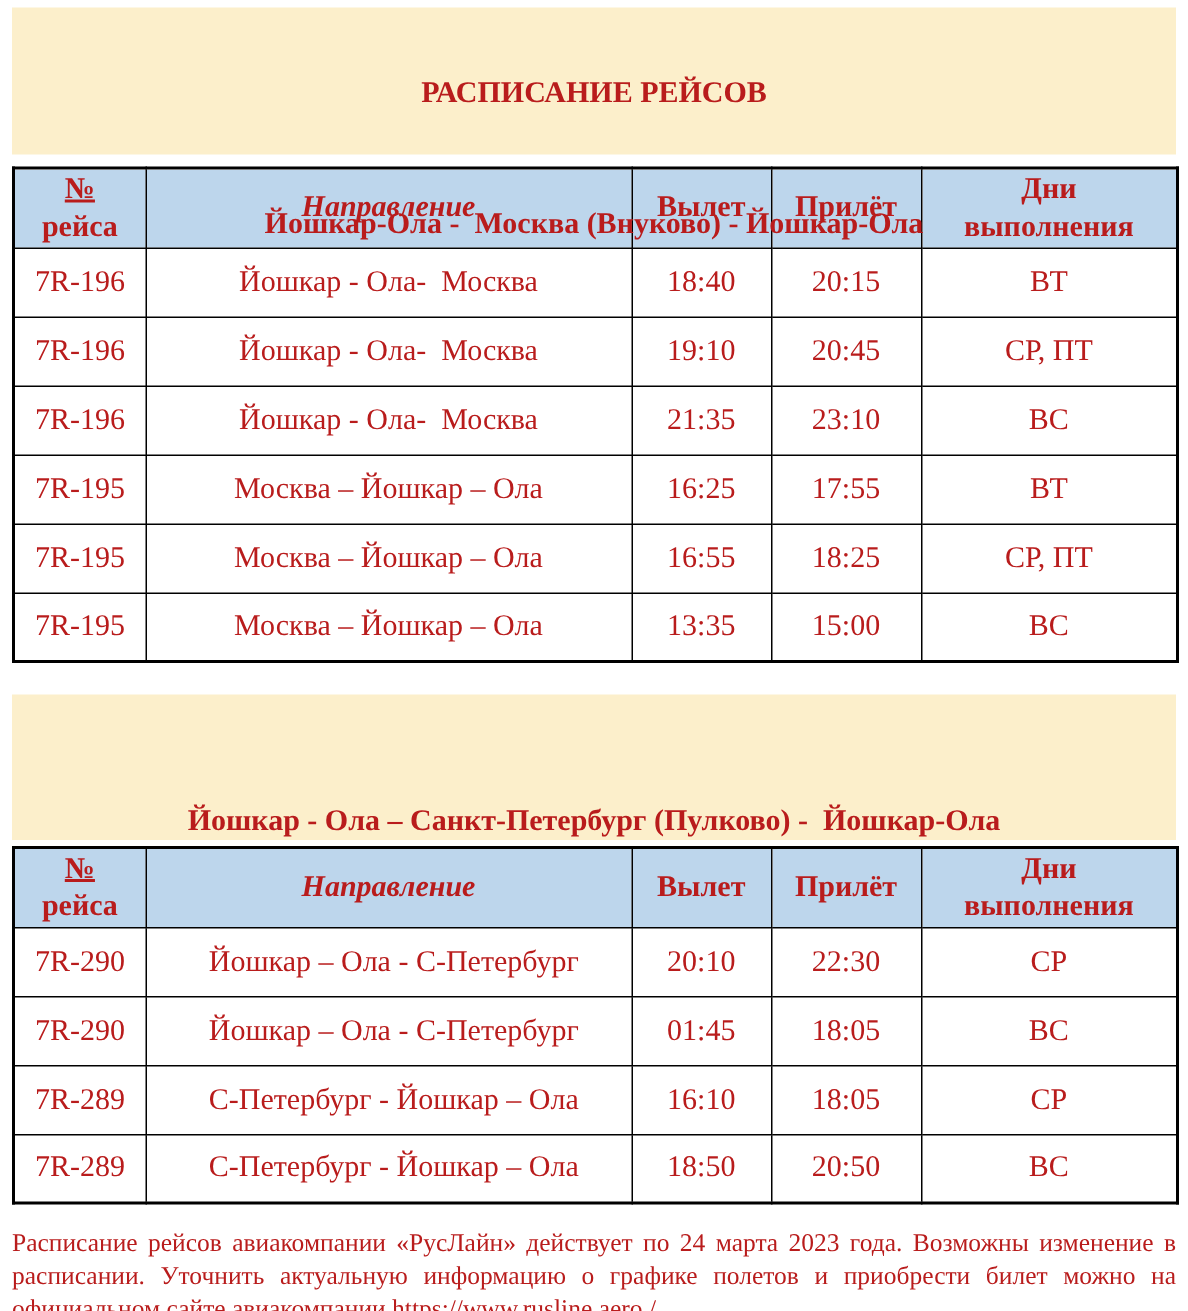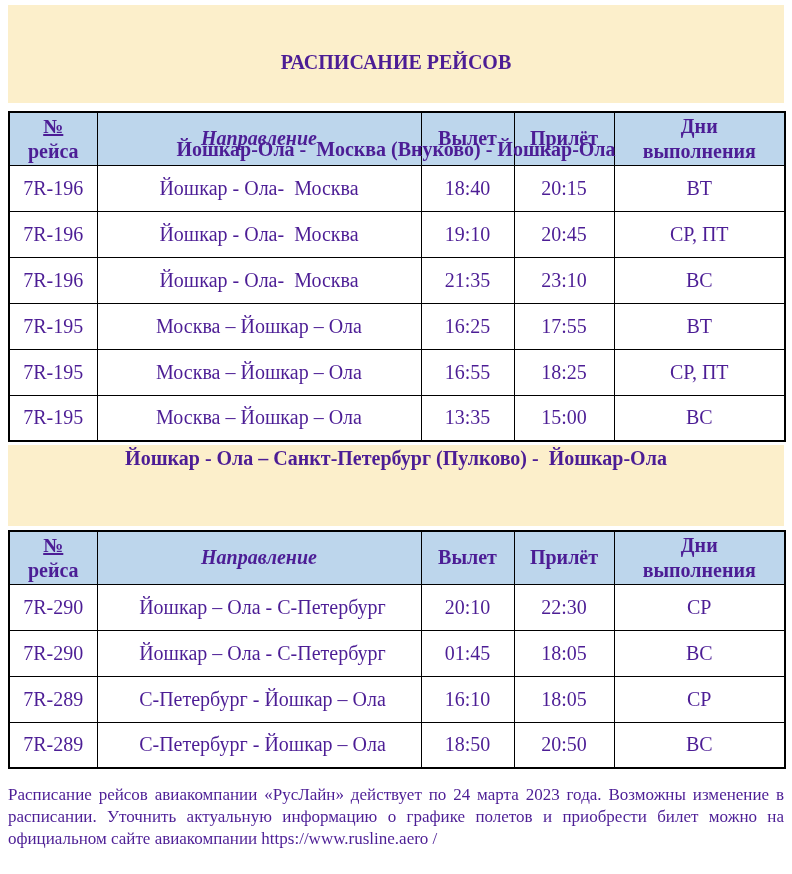--- a/index.html
+++ b/index.html
@@ -5,21 +5,21 @@
   html, body {
     margin: 0;
     padding: 0;
     background: #ffffff;
   }
   .page {
     width: 792px;
     height: 874px;
     background: #ffffff;
     font-family: "Liberation Serif", "DejaVu Serif", serif;
-    color: #4c1d95;
+    color: #b91c1c;
     overflow: hidden;
     box-sizing: border-box;
     padding: 5px 8px 0 8px;
   }
   .panel {
     background: #FCEFCB;
     text-align: center;
     white-space: pre-wrap;
   }
   .panel1 {
@@ -36,24 +36,24 @@
   .doc-subtitle {
     font-size: 20px;
     font-weight: bold;
     line-height: 26px;
     white-space: pre-wrap;
   }
   .panel1 .doc-subtitle {
     margin-top: 25px;
   }
   .panel2 {
-    margin-top: 3px;
-    height: 81px;
+    margin-top: 21px;
+    height: 97px;
     display: flex;
-    align-items: flex-start;
+    align-items: flex-end;
     justify-content: center;
   }
   table.schedule {
     margin-top: 8px;
     border-collapse: collapse;
     width: 776px;
     table-layout: fixed;
     border: 2.5px solid #000000;
   }
   table.schedule2 {

